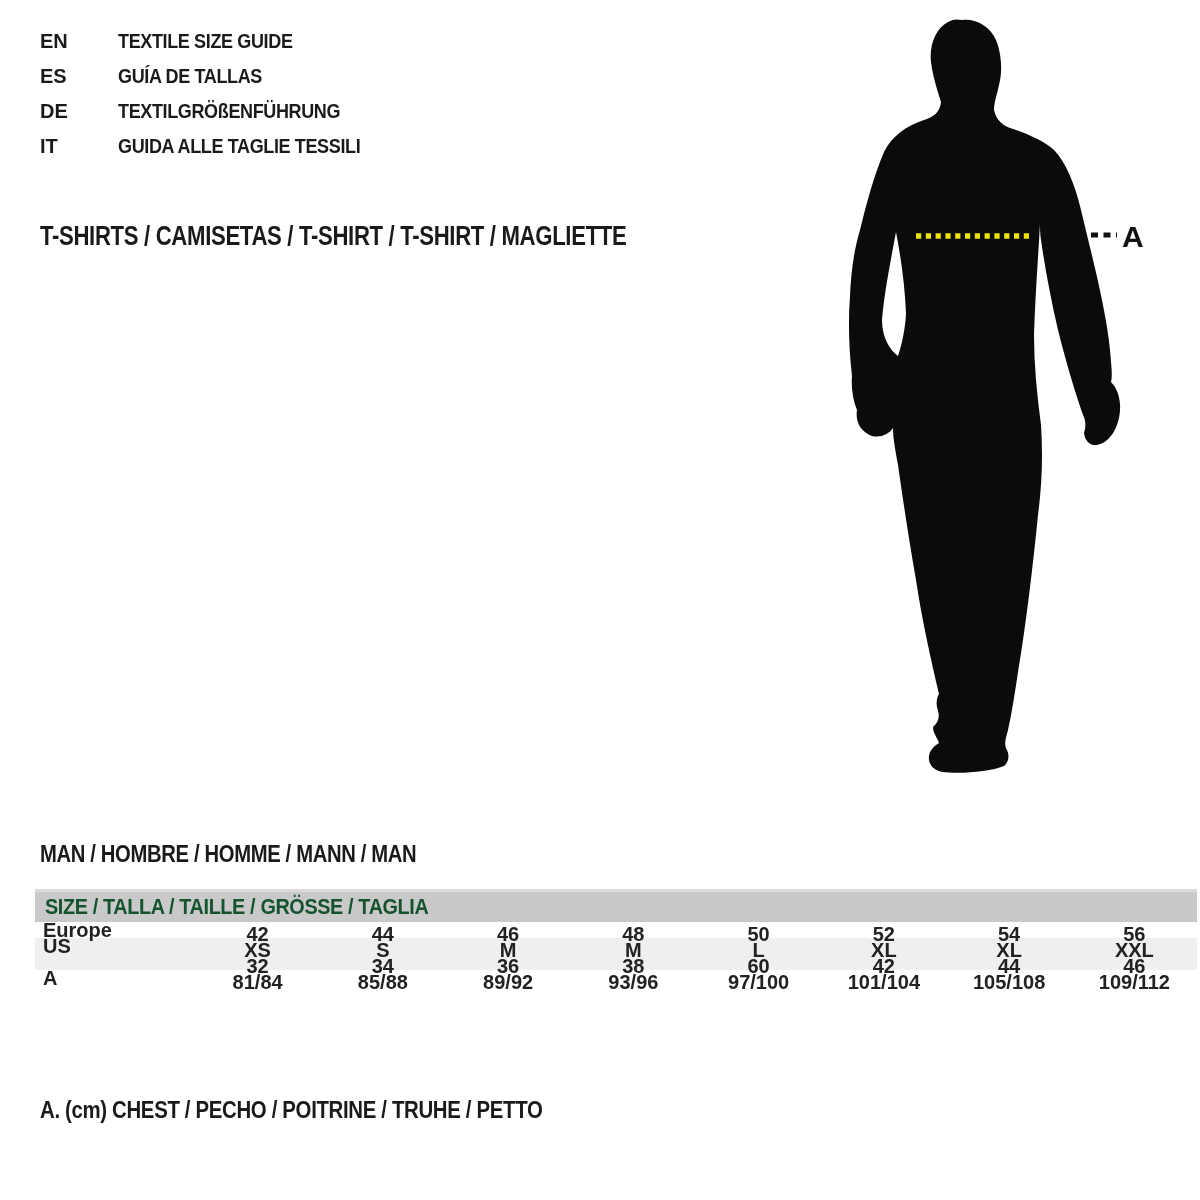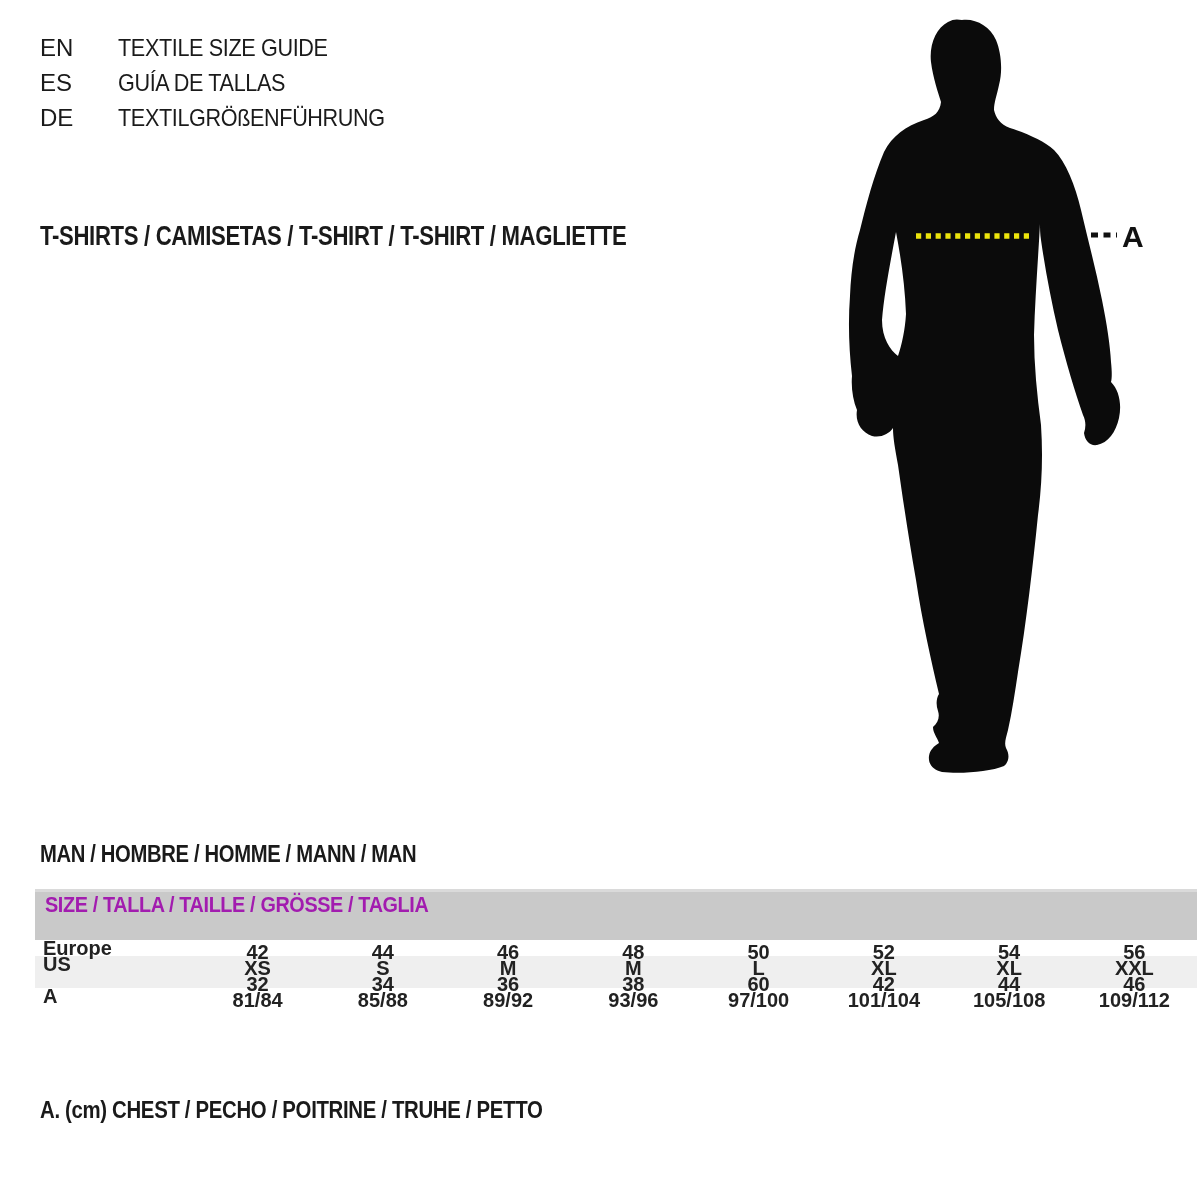--- a/index.html
+++ b/index.html
@@ -10,38 +10,38 @@
   }
   .abs{position:absolute;}
   .cond{display:inline-block;transform-origin:0 50%;letter-spacing:-0.4px;white-space:nowrap;}
   .sx90{transform:scaleX(0.90);}
   .sx88{transform:scaleX(0.88);}
   .sx85{transform:scaleX(0.85);}
   .sx82{transform:scaleX(0.82);}
 
   
   .langs{left:40px;top:30px;}
-  .lang-row{display:flex;height:35px;align-items:center;font-size:24px;font-weight:normal;}
+  .lang-row{display:flex;height:35px;align-items:flex-start;font-size:20px;font-weight:bold;}
   .lang-code{width:78px;flex:0 0 78px;}
 
   
   .cats{left:40px;top:219px;font-size:27px;font-weight:bold;line-height:34px;}
 
   
   .fig{left:0;top:0;width:1200px;height:800px;}
 
   
   .man-title{left:40px;top:841px;font-size:23px;font-weight:bold;}
 
   
   .tbl{left:35px;top:889px;width:1162px;font-weight:bold;}
   .tbl-head{
-    height:51px;background:#c9c9c9;border-top:3px solid #dadada;
-    display:flex;padding-left:10px;
-    font-size:22px;color:#a21caf;box-sizing:border-box;
+    height:33px;background:#c9c9c9;border-top:3px solid #dadada;
+    display:flex;align-items:center;padding-left:10px;
+    font-size:22px;color:#14532d;box-sizing:border-box;
   }
   .trow{display:flex;height:16px;align-items:center;font-size:20px;color:#222;}
   .trow.shaded{background:#efefef;}
   .tlbl{flex:0 0 160px;width:160px;padding-left:8px;box-sizing:border-box;}
   .tcell{flex:1;text-align:center;margin-top:8px;}
 
   
   .foot{left:40px;top:1096px;font-size:24px;font-weight:bold;}
 </style>
 </head>
@@ -52,20 +52,24 @@
     <span class="lang-code">EN</span>
     <span class="cond sx90">TEXTILE SIZE GUIDE</span>
   </div>
   <div class="lang-row">
     <span class="lang-code">ES</span>
     <span class="cond sx90">GUÍA DE TALLAS</span>
   </div>
   <div class="lang-row">
     <span class="lang-code">DE</span>
     <span class="cond sx90">TEXTILGRÖßENFÜHRUNG</span>
+  </div>
+  <div class="lang-row">
+    <span class="lang-code">IT</span>
+    <span class="cond sx90">GUIDA ALLE TAGLIE TESSILI</span>
   </div>
 </div>
 
 <div class="cats abs">
   <div><span class="cond sx82">T-SHIRTS / CAMISETAS / T-SHIRT / T-SHIRT / MAGLIETTE</span></div>
 </div>
 
 <svg class="fig abs" viewBox="0 0 1200 800" width="1200" height="800" aria-hidden="true">
   <path fill="#0b0b0b" d="M 962 20
            C 975 18, 990 26, 996 40

